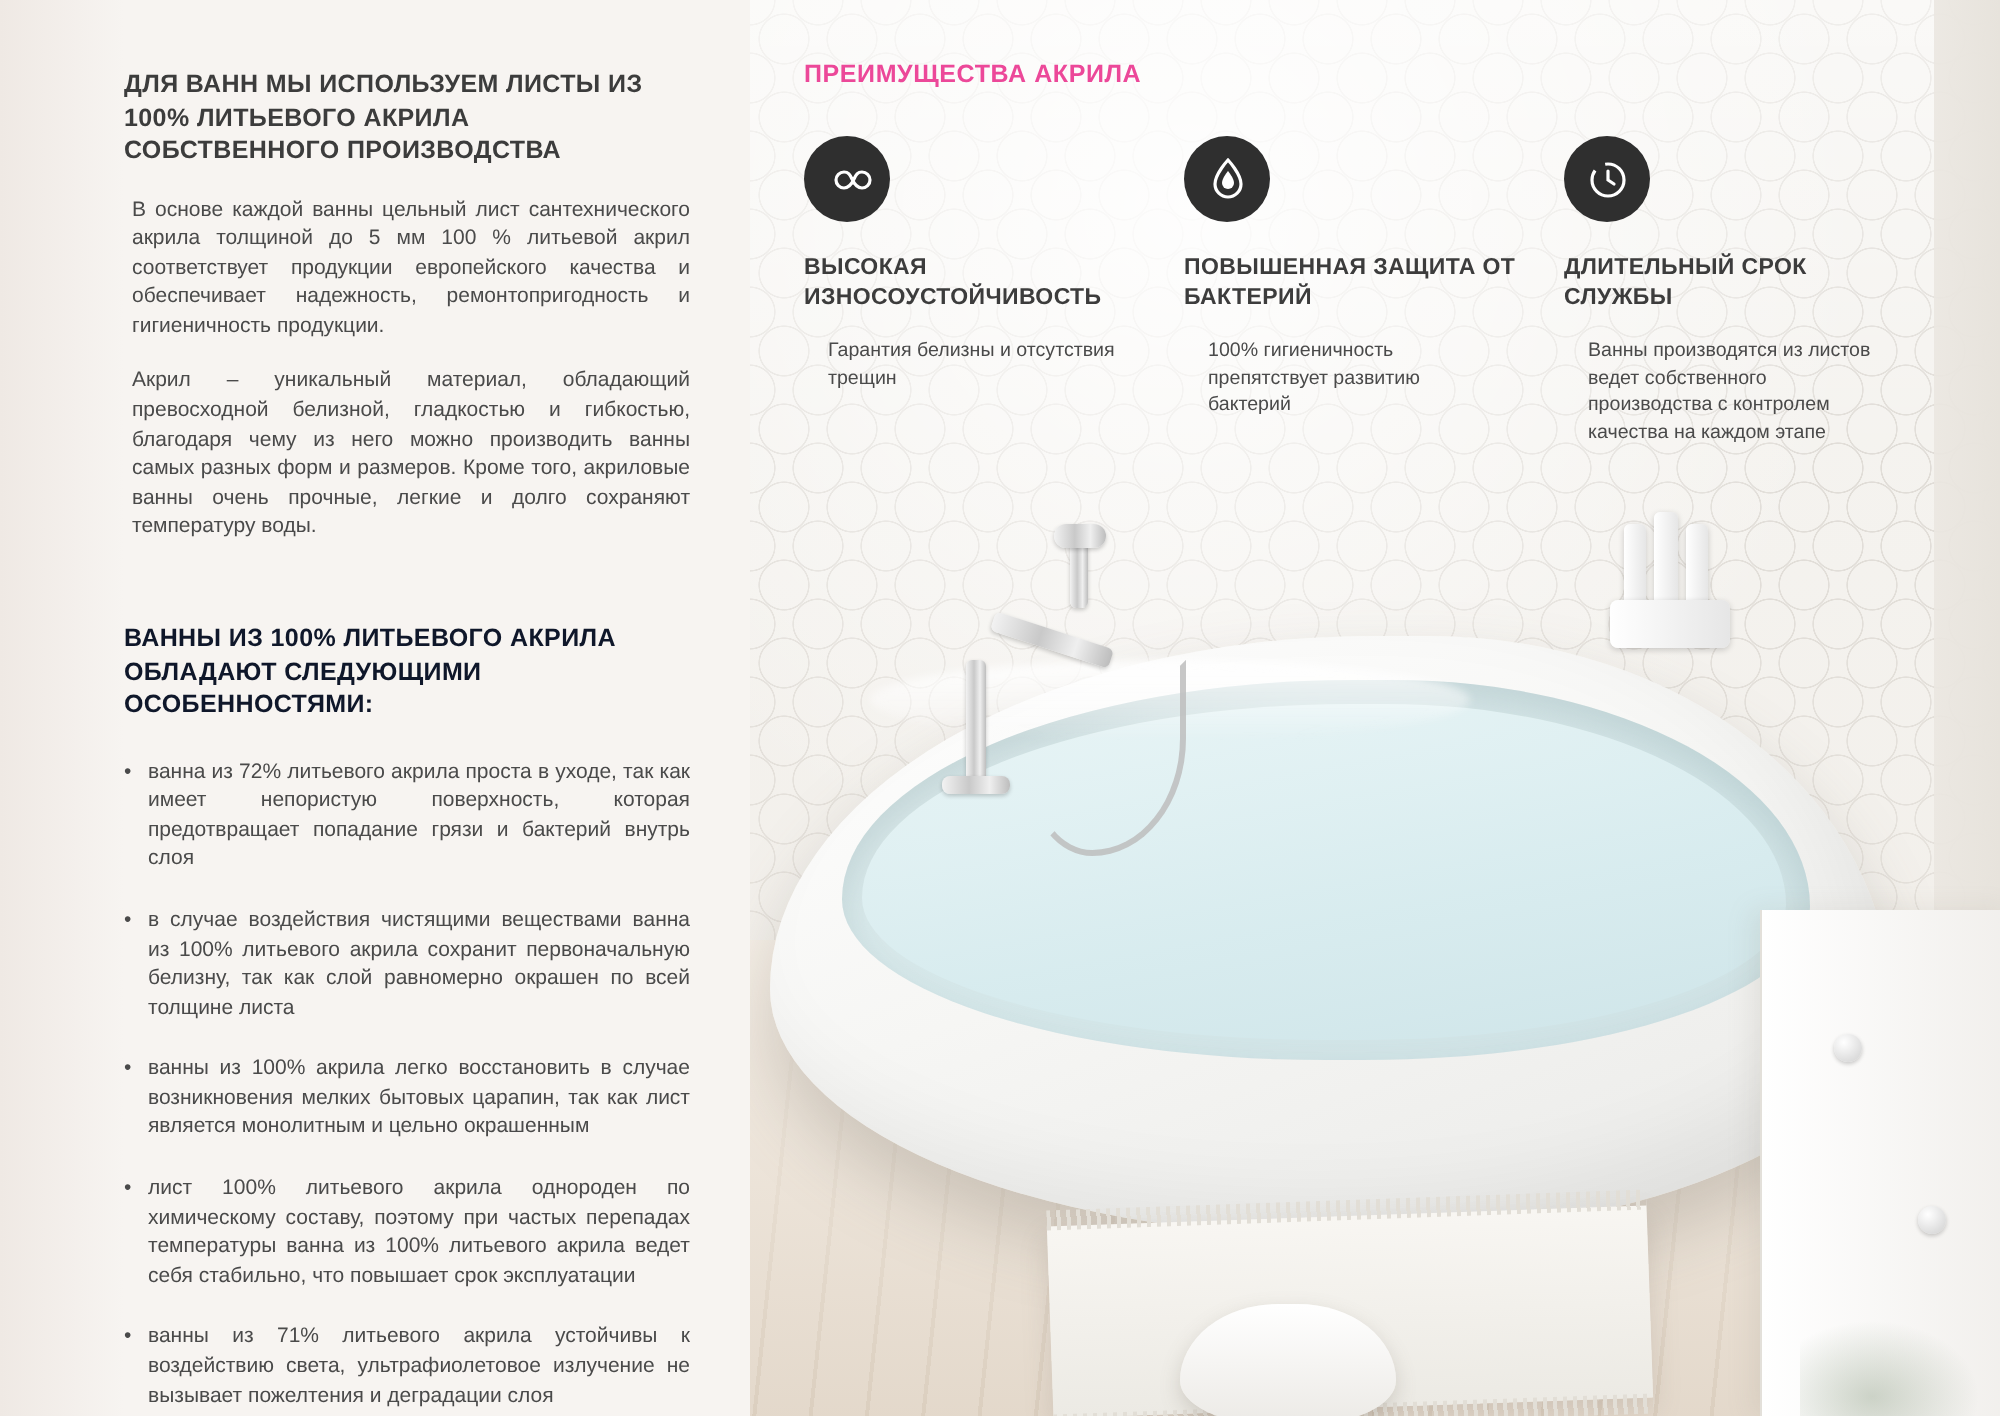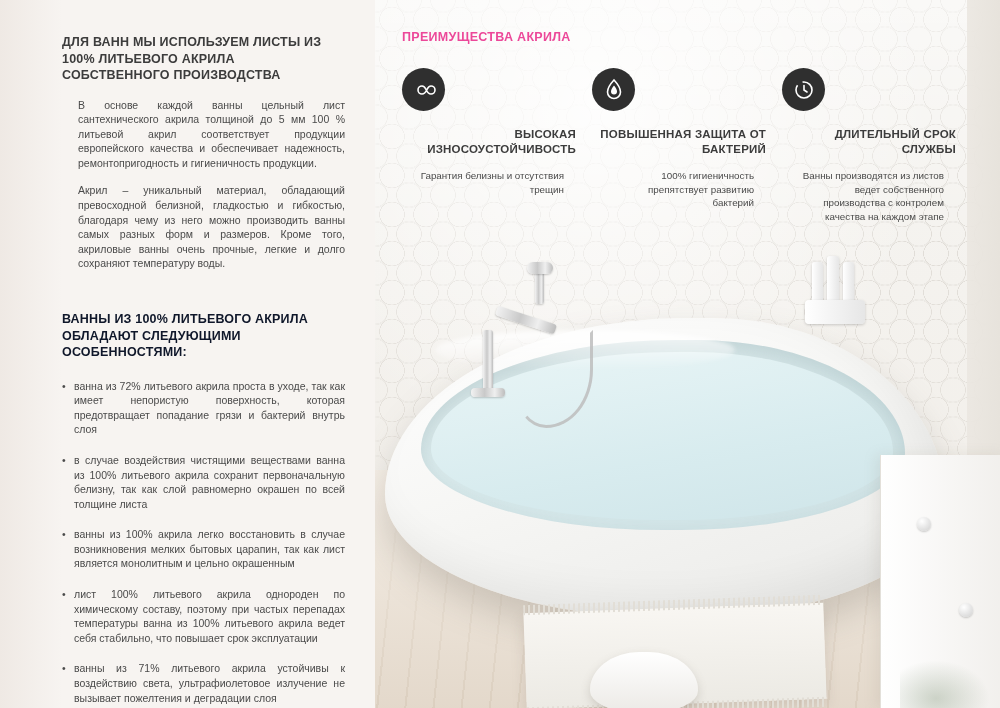--- a/index.html
+++ b/index.html
@@ -54,21 +54,21 @@
     text-transform: uppercase;
     margin: 0 0 14px 0;
     max-width: 290px;
   }
   .para {
     position: relative;
     z-index: 2;
     font-size: 10.5px;
     line-height: 14.6px;
     color: #4a4a4a;
-    margin: 0 0 13px 16px;
+    margin: 0 0 13px 4px;
     max-width: 285px;
     text-align: justify;
   }
   .heading-2 {
     position: relative;
     z-index: 2;
     font-size: 12.5px;
     font-weight: bold;
     line-height: 16.5px;
     letter-spacing: 0.2px;
@@ -300,21 +300,20 @@
     font-size: 12.5px;
     font-weight: bold;
     letter-spacing: 0.3px;
     text-transform: uppercase;
     color: #ec4899;
     margin: 0 0 24px 0;
   }
   .benefit-row {
     display: flex;
     gap: 4px;
-    text-align: right;
   }
   .benefit {
     width: 186px;
     padding-right: 12px;
     box-sizing: border-box;
   }
   .benefit-icon {
     width: 43px;
     height: 43px;
     border-radius: 50%;

